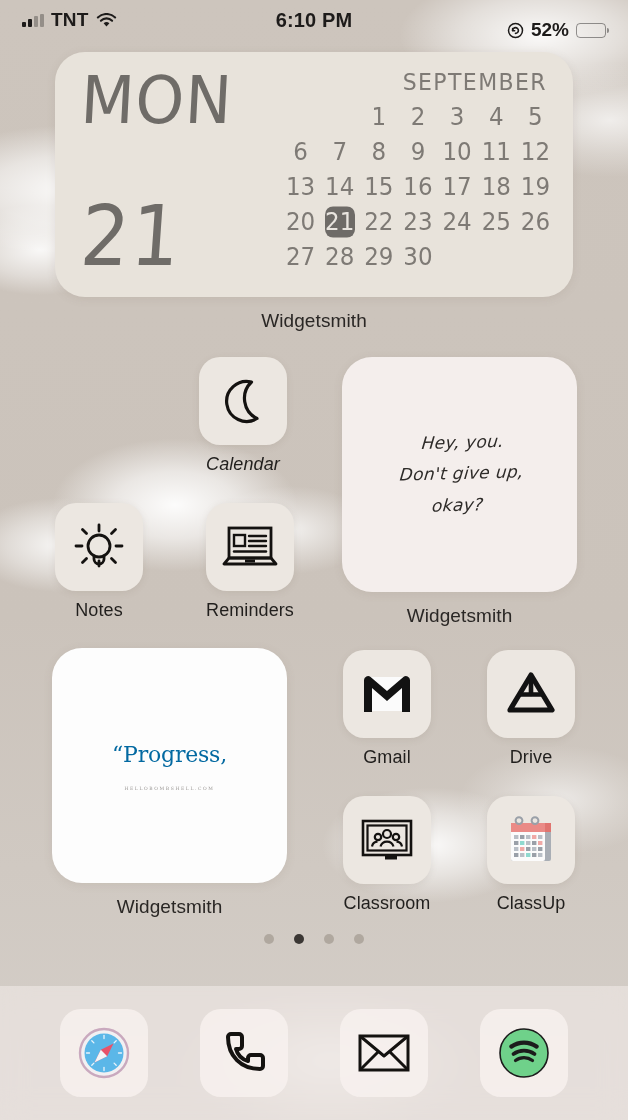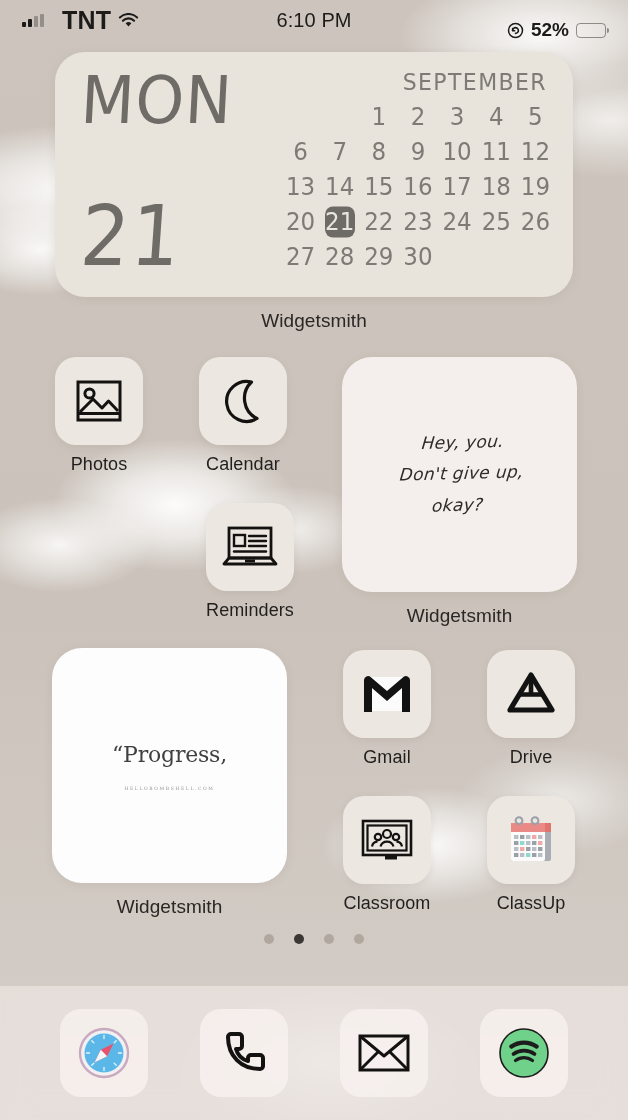--- a/index.html
+++ b/index.html
@@ -29,28 +29,28 @@
   }
   #content { position:relative; z-index:2; width:628px; height:1120px; }
 
   
   #statusbar {
     height:40px; display:flex; align-items:center;
     padding:0 22px; color:#1d1b1a; font-size:19px; font-weight:600;
   }
   .sb-left, .sb-right { display:flex; align-items:center; gap:7px; flex:1; }
   .sb-right { justify-content:flex-end;margin-top:20px; }
-  .sb-center { font-size:20px; font-weight:400; letter-spacing:.1px; }
+  .sb-center { font-size:20px; font-weight:700; letter-spacing:.1px; }
   .bars { display:flex; align-items:flex-end; gap:2px; height:13px; }
   .bars i { width:4px; background:#1d1b1a; border-radius:1px; display:block; }
   .bars i:nth-child(1){height:5px;}
   .bars i:nth-child(2){height:8px;}
   .bars i:nth-child(3){height:11px;opacity:.32;}
   .bars i:nth-child(4){height:13px;opacity:.32;}
-  .carrier { font-size:25px; font-weight:600; letter-spacing:.2px;margin-left:11px; }
+  .carrier { font-size:19px; font-weight:600; letter-spacing:.2px; }
   .battery-shell {
     width:30px; height:15px; border:1.8px solid rgba(29,27,26,.45);
     border-radius:4px; padding:1.6px; position:relative;
   }
   .battery-shell::after {
     content:""; position:absolute; right:-4px; top:4.5px;
     width:2.4px; height:5px; background:rgba(29,27,26,.45); border-radius:0 2px 2px 0;
   }
   .battery-fill { height:100%; background:#1d1b1a; border-radius:2px; }
 
@@ -102,21 +102,21 @@
     transform:skewX(-7deg) rotate(-1.5deg); letter-spacing:.3px;
   }
   .note-text div:nth-child(2){ padding-left:4px; }
   .note-text div:nth-child(3){ padding-left:2px; }
 
   
   #quote-widget { position:absolute; left:52px; top:648px; width:235px; height:235px;
     background:#fdfdfd; display:flex; flex-direction:column;
     align-items:center; justify-content:center; }
   .quote-text {
-    font-family:"DejaVu Serif", serif; font-size:22px; color:#404040;
+    font-family:"DejaVu Serif", serif; font-size:22px; color:#0369a1;
     text-align:center; line-height:1.32; letter-spacing:-.2px;
   }
   .quote-src {
     margin-top:16px; font-size:4.5px; color:#5f5a56; letter-spacing:1.6px;
     font-family:"DejaVu Serif", serif; filter:blur(.5px); opacity:.65;
   }
 
   
   .app { position:absolute; width:88px; }
   .app-tile {
@@ -228,50 +228,58 @@
           <div class="cal-cell">26</div>
           <div class="cal-cell">27</div>
           <div class="cal-cell">28</div>
           <div class="cal-cell">29</div>
           <div class="cal-cell">30</div>
         </div>
     </div>
   </div>
   <div class="wlabel" style="position:absolute;left:55px;top:300px;width:518px;">Widgetsmith</div>
 
-  <div class="app" style="left:55px;top:357px;">
-    <div class="app-tile">
-      <svg width="52" height="52" viewBox="0 0 52 52">
-        <rect x="5" y="7" width="42" height="38" stroke="#141210" stroke-width="3" fill="none"></rect>
-        <circle cx="16.5" cy="18.5" r="4.6" stroke="#141210" stroke-width="3" fill="none"></circle>
-        <path d="M7 37 L20 24 L29 33 L35.5 26 L45 36" stroke="#141210" stroke-width="3" fill="none" stroke-linejoin="round"></path>
-        <line x1="6" y1="38.5" x2="46" y2="38.5" stroke="#141210" stroke-width="3"></line>
-      </svg>
-    </div>
-    <div class="app-label wide">Photos</div>
-  </div>
-
-  <div class="app" style="left:199px;top:357px;">
+
+  <div class="app" style="left:199px;top:357px;font-style:italic;">
     <div class="app-tile">
       <svg width="50" height="50" viewBox="0 0 50 50">
         <path d="M33.5 6 a20 20 0 1 0 5.5 36.5 A22.5 22.5 0 0 1 33.5 6 Z" stroke="#141210" stroke-width="3.2" fill="none" stroke-linejoin="round"></path>
       </svg>
     </div>
     <div class="app-label wide">Calendar</div>
   </div>
 
   <div class="widget" id="note-widget">
     <div class="note-text">
       <div>Hey, you.</div>
       <div>Don't give up,</div>
       <div>okay?</div>
     </div>
   </div>
   <div class="wlabel" style="position:absolute;left:342px;top:595px;width:235px;">Widgetsmith</div>
 
+  <div class="app" style="left:55px;top:503px;">
+    <div class="app-tile">
+      <svg width="54" height="54" viewBox="0 0 54 54">
+        <circle cx="27" cy="26" r="11" stroke="#141210" stroke-width="2.8" fill="none"></circle>
+        <path d="M22 34.5 L22 39 a5 5 0 0 0 10 0 L32 34.5" stroke="#141210" stroke-width="2.8" fill="none"></path>
+        <line x1="27" y1="41" x2="27" y2="46" stroke="#141210" stroke-width="2.8" stroke-linecap="round"></line>
+        <g stroke="#141210" stroke-width="2.8" stroke-linecap="round">
+          <line x1="27" y1="5" x2="27" y2="11"></line>
+          <line x1="10" y1="26" x2="4" y2="26"></line>
+          <line x1="44" y1="26" x2="50" y2="26"></line>
+          <line x1="14.5" y1="13.5" x2="10.5" y2="9.5"></line>
+          <line x1="39.5" y1="13.5" x2="43.5" y2="9.5"></line>
+          <line x1="14.5" y1="38.5" x2="10.5" y2="42.5"></line>
+          <line x1="39.5" y1="38.5" x2="43.5" y2="42.5"></line>
+        </g>
+      </svg>
+    </div>
+    <div class="app-label wide">Notes</div>
+  </div>
 
   <div class="app" style="left:206px;top:503px;">
     <div class="app-tile">
       <svg width="56" height="48" viewBox="0 0 56 48">
         <rect x="7" y="5" width="42" height="30" stroke="#141210" stroke-width="2.8" fill="none"></rect>
         <rect x="12" y="12" width="11" height="11" stroke="#141210" stroke-width="2.4" fill="none"></rect>
         <g stroke="#141210" stroke-width="2.4" stroke-linecap="round">
           <line x1="27" y1="13" x2="44" y2="13"></line>
           <line x1="27" y1="18" x2="44" y2="18"></line>
           <line x1="27" y1="23" x2="44" y2="23"></line>

